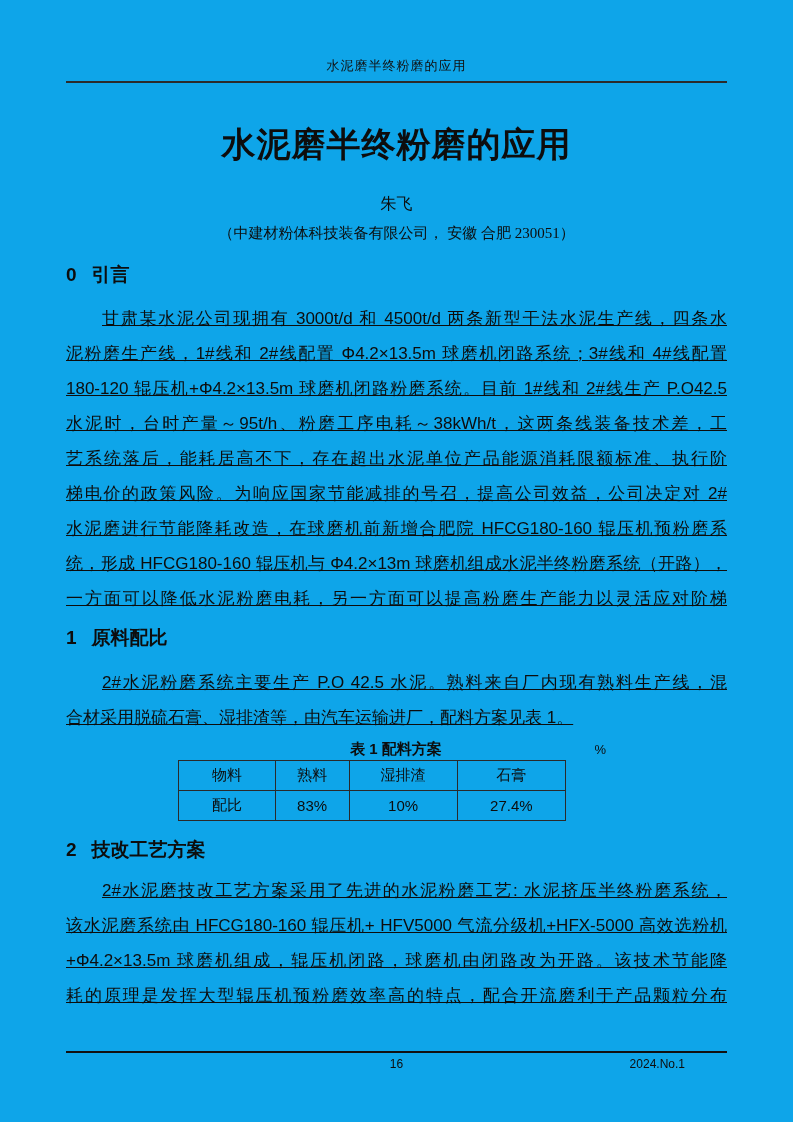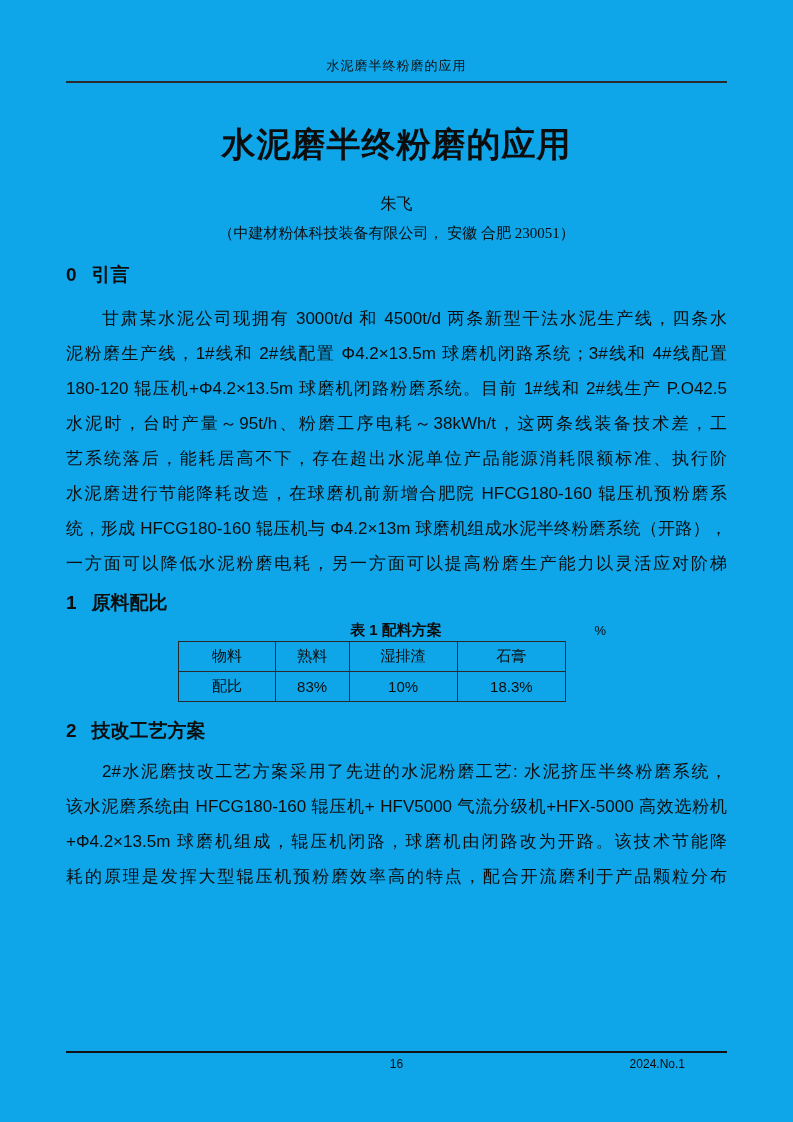--- a/index.html
+++ b/index.html
@@ -73,20 +73,21 @@
   .para-1 { margin-top: 14px; }
   .para-2 { margin-top: 10px; }
   .line {
     font-size: 17px;
     line-height: 35px;
     height: 35px;
     text-align: justify;
     text-align-last: justify;
     white-space: nowrap;
     overflow: hidden;
+    text-decoration: underline;
   }
   .line.indent { text-indent: 36px; }
   .line.last { text-align-last: left; }
 
   
   .table-block { margin: 3px 0 0 112px; width: 436px; }
   .table-caption-row {
     position: relative;
     height: 22px;
     line-height: 22px;
@@ -151,48 +152,53 @@
     <div class="section-heading sh-0">
       <span>0</span>
       <span>引言</span>
     </div>
     <div class="para">
       <div class="line indent">甘肃某水泥公司现拥有 3000t/d 和 4500t/d 两条新型干法水泥生产线，四条水</div>
       <div class="line">泥粉磨生产线，1#线和 2#线配置 Φ4.2×13.5m 球磨机闭路系统；3#线和 4#线配置</div>
       <div class="line">180-120 辊压机+Φ4.2×13.5m 球磨机闭路粉磨系统。目前 1#线和 2#线生产 P.O42.5</div>
       <div class="line">水泥时，台时产量～95t/h、粉磨工序电耗～38kWh/t，这两条线装备技术差，工</div>
       <div class="line">艺系统落后，能耗居高不下，存在超出水泥单位产品能源消耗限额标准、执行阶</div>
+      <div class="line">梯电价的政策风险。为响应国家节能减排的号召，提高公司效益，公司决定对 2#</div>
       <div class="line">水泥磨进行节能降耗改造，在球磨机前新增合肥院 HFCG180-160 辊压机预粉磨系</div>
       <div class="line">统，形成 HFCG180-160 辊压机与 Φ4.2×13m 球磨机组成水泥半终粉磨系统（开路），</div>
       <div class="line">一方面可以降低水泥粉磨电耗，另一方面可以提高粉磨生产能力以灵活应对阶梯</div>
     </div>
 
     <div class="section-heading sh-1">
       <span>1</span>
       <span>原料配比</span>
+    </div>
+    <div class="para para-1">
+      <div class="line indent">2#水泥粉磨系统主要生产 P.O 42.5 水泥。熟料来自厂内现有熟料生产线，混</div>
+      <div class="line last">合材采用脱硫石膏、湿排渣等，由汽车运输进厂，配料方案见表 1。</div>
     </div>
 
     <div class="table-block">
       <div class="table-caption-row">
         <span>表 1 配料方案</span>
         <span class="table-unit">%</span>
       </div>
       <table class="data-table">
         <tbody>
           <tr>
             <td class="col-a">物料</td>
             <td class="col-b">熟料</td>
             <td class="col-c">湿排渣</td>
             <td class="col-d">石膏</td>
           </tr>
           <tr>
             <td>配比</td>
             <td>83%</td>
             <td>10%</td>
-            <td>18.3%</td>
+            <td>27.4%</td>
           </tr>
         </tbody>
       </table>
     </div>
 
     <div class="section-heading sh-2">
       <span>2</span>
       <span>技改工艺方案</span>
     </div>
     <div class="para para-2">

